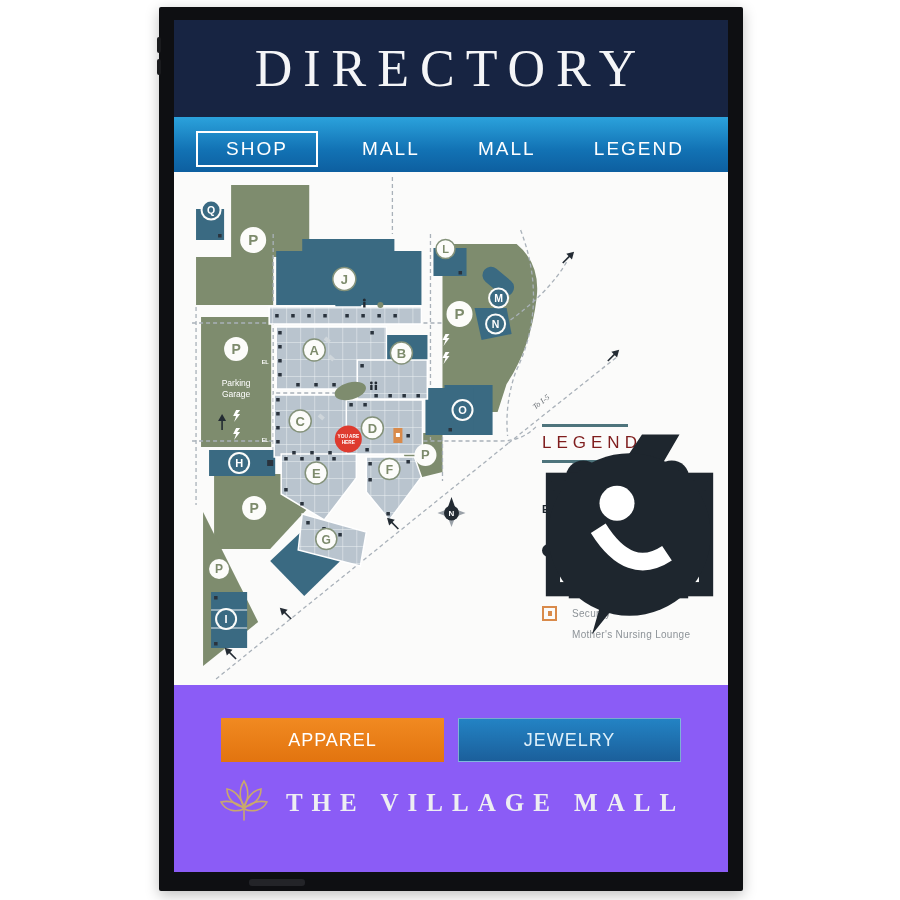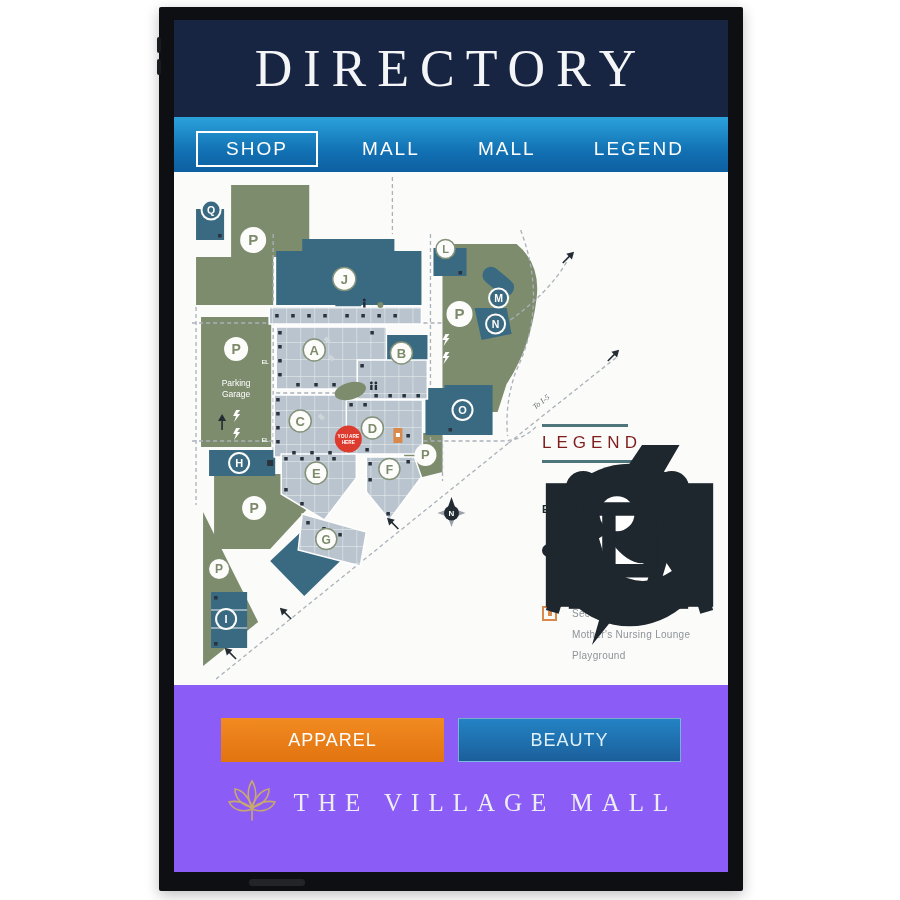--- a/index.html
+++ b/index.html
@@ -54,21 +54,21 @@
   .sec-dot{width:4px;height:5px;background:#d98a4a;}
 
   
   .bottom{height:194px;padding-top:33px;background:#8b5cf6;}
   .cat-grid{display:grid;grid-template-columns:1fr 1fr;gap:13px 14px;margin:0 47px;}
   .cat-btn{height:44px;border:1px solid rgba(190,220,240,.6);color:#dff0fa;font-size:18px;
     letter-spacing:1px;font-family:"Liberation Sans",sans-serif;cursor:pointer;
     background:linear-gradient(180deg,#2383c4 0%,#1b5f9b 100%);}
   .cat-btn.orange{background:linear-gradient(180deg,#f18a21 0%,#e2740f 100%);border:none;color:#ffffff;}
   .brand{margin-top:16px;display:flex;align-items:center;justify-content:center;gap:15px;}
-  .brand-text{font-family:"Liberation Serif",serif;font-size:25px;letter-spacing:9px;color:#edeef2;}
+  .brand-text{font-family:"Liberation Serif",serif;font-size:25px;letter-spacing:9px;color:#edeef2;font-weight:bold;}
 </style>
 </head>
 <body>
 
 <div class="stage">
   <div class="frame">
     <div class="side-btn" style="top:30px"></div>
     <div class="side-btn" style="top:52px"></div>
     <div class="bottom-slot"></div>
 
@@ -435,39 +435,28 @@
             <li>
               <span class="lg-ico">
                 <svg width="14" height="14" viewBox="0 0 14 14">
                     <circle cx="7" cy="7" r="6.5" fill="#1e262e"></circle>
                   <circle cx="6" cy="4.5" r="1.4" fill="#fff"></circle>
                     <path d="M4.5,6.5 Q7,10.5 10,8.5" stroke="#fff" stroke-width="1.4" fill="none"></path>
                   </svg>
               </span>
                 <span class="lg-lab">Mother's Nursing Lounge</span>
             </li>
-            <li>
-              <span class="lg-ico">
-                <svg width="17" height="15" viewBox="0 0 17 15" fill="none" stroke="#1e262e" stroke-width="1.3">
-                  <path d="M1,14 L4,4 L7,14"></path>
-                    <path d="M10,14 L13,4 L16,14"></path>
-                    <path d="M4,4 H13"></path>
-                  <path d="M6.5,4 V10 M10.5,4 V10 M6,10 H11"></path>
-                </svg>
-              </span>
-                <span class="lg-lab">Playground</span>
-            </li>
           </ul>
         </div>
       </div>
 
       <div class="bottom">
         <div class="cat-grid">
           <button class="cat-btn orange">APPAREL</button>
-          <button class="cat-btn">BEAUTY</button>
+          <button class="cat-btn">JEWELRY</button>
         </div>
         <div class="brand">
           <span>
             <svg width="54" height="46" viewBox="0 0 54 46" fill="none" stroke="#c9a86d" stroke-width="1.6" stroke-linecap="round">
               <path d="M27,3 C22,11 22,21 27,29 C32,21 32,11 27,3 Z"></path>
               <path d="M27,29 C24,19 17,12 10,11 C10,21 18,28 27,29 Z"></path>
               <path d="M27,29 C30,19 37,12 44,11 C44,21 36,28 27,29 Z"></path>
               <path d="M27,31 C18,35 8,32 4,24 C12,22 22,25 27,31 Z"></path>
               <path d="M27,31 C36,35 46,32 50,24 C42,22 32,25 27,31 Z"></path>
               <path d="M27,29 V42"></path>

